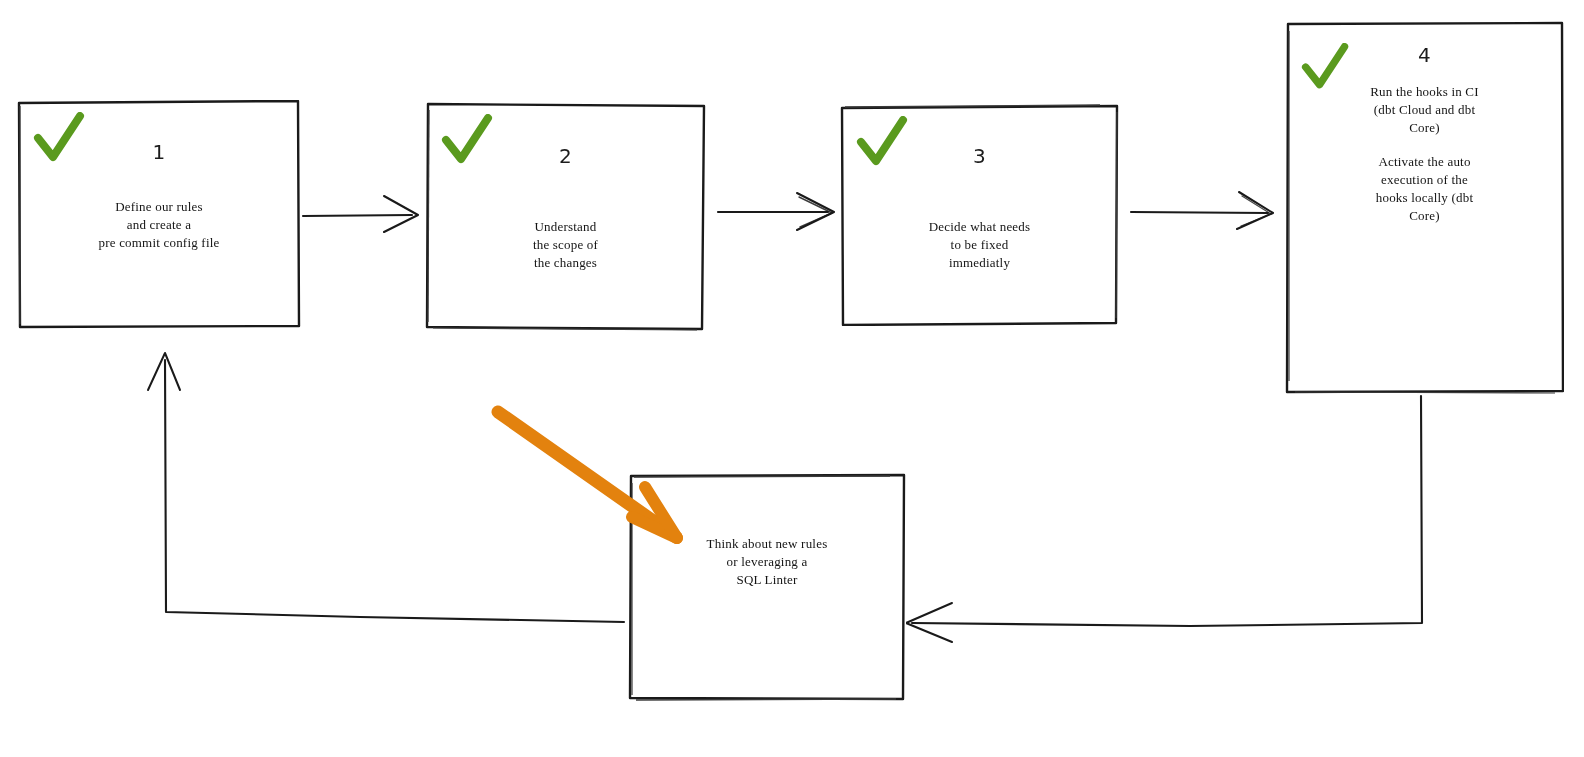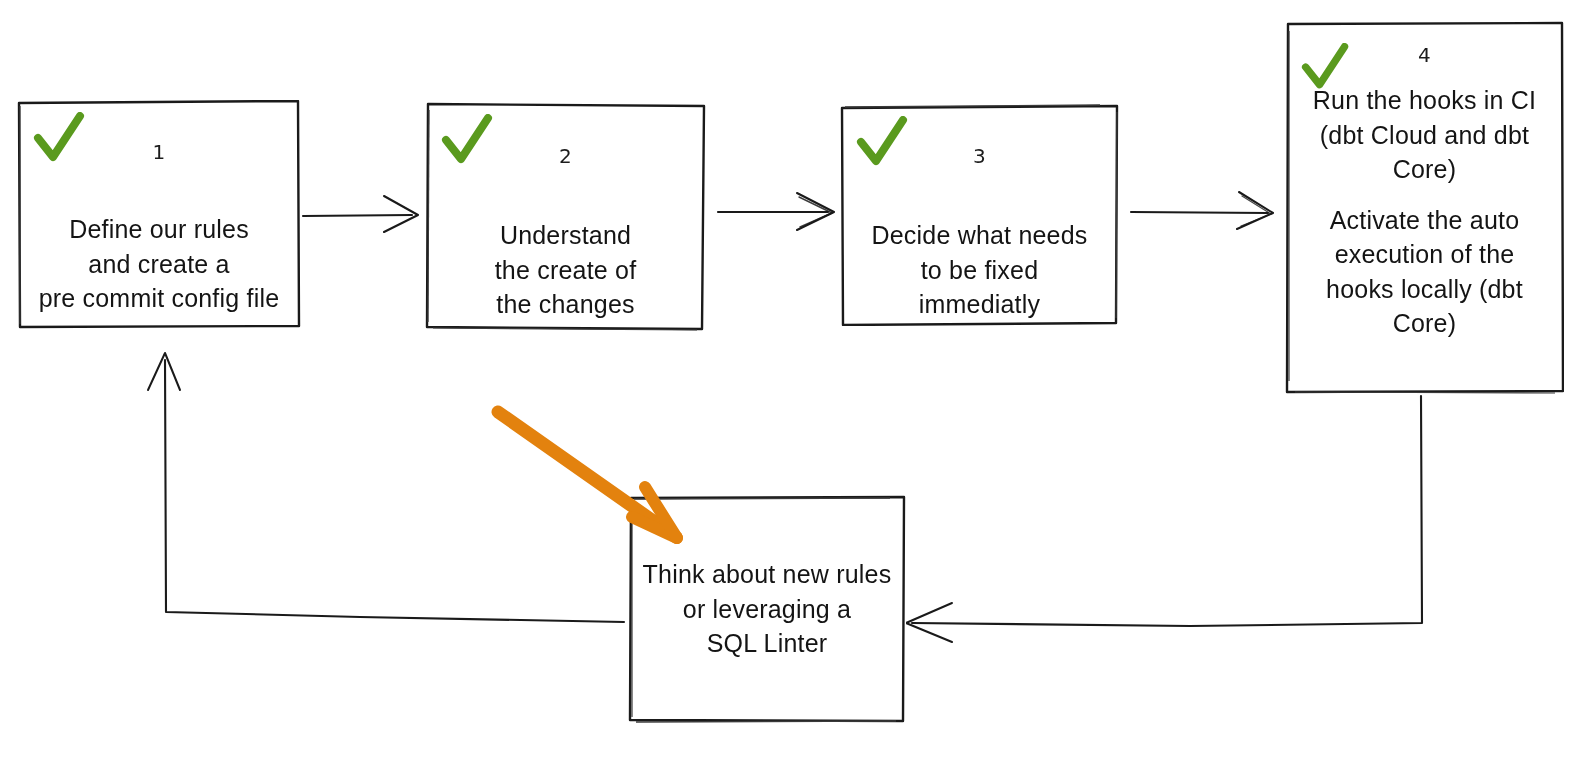--- a/index.html
+++ b/index.html
@@ -56,41 +56,41 @@
     font-family: "DejaVu Sans", sans-serif;
     font-size: 20px;
     color: #1c1c1c;
     text-align: center;
     width: 100%;
     letter-spacing: 0.5px;
   }
   .node-body {
     position: relative;
     z-index: 2;
-    font-family: Liberation Sans, sans-serif;
-    font-size: 25px;
+    font-family: Liberation Serif, serif;
+    font-size: 13px;
     line-height: 1.38;
     color: #141414;
     text-align: center;
     white-space: pre-line;
     width: 100%;
     letter-spacing: 0.2px;
   }
   .node-body + .node-body {
     margin-top: 0;
   }
 
   
   #node-1 { left: 17px;   top: 100px; width: 284px; height: 229px; padding-top: 40px; }
   #node-2 { left: 425px;  top: 102px; width: 281px; height: 229px; padding-top: 42px; }
   #node-3 { left: 840px;  top: 104px; width: 279px; height: 222px; padding-top: 40px; }
   #node-4 { left: 1285px; top: 21px;  width: 279px; height: 373px; padding-top: 14px; }
-  #node-5 { left: 628px;  top: 495px; width: 278px; height: 228px; padding-top: 62px; align-items: center; }
-
-  #node-1 .node-body { margin-top: 48px; }
+  #node-5 { left: 628px;  top: 473px; width: 278px; height: 228px; padding-top: 62px; align-items: center; }
+
+  #node-1 .node-body { margin-top: 34px; }
   #node-2 .node-body { margin-top: 50px; }
   #node-3 .node-body { margin-top: 50px; }
   #node-4 .node-body { margin-top: 16px; }
   #node-4 .block-2  { margin-top: 26px; }
   #node-4 .block-3  { }
   #node-5 .node-body { margin-top: 0; }
   #node-4 .check { top: 22px; left: 16px; width: 50px; height: 50px; }
   #node-4 .step-num { margin-top: 8px; }
 
   .orange-arrow {
@@ -162,21 +162,21 @@
     <svg class="node-frame" viewBox="0 0 281 229" preserveAspectRatio="none" xmlns="http://www.w3.org/2000/svg">
       <path d="M3,2 L279,4 L277,227 L2,225 Z" fill="none" stroke="#1a1a1a" stroke-width="2.4" stroke-linejoin="round"></path>
       <path d="M4,8 L3,220" fill="none" stroke="#3a3a3a" stroke-width="1.2"></path>
       <path d="M8,226 L272,228" fill="none" stroke="#3a3a3a" stroke-width="1.2"></path>
     </svg>
     <svg class="check" viewBox="0 0 54 54" xmlns="http://www.w3.org/2000/svg">
       <path d="M5,26 L20,45 L47,4" stroke="#5a9a1e" stroke-width="8" fill="none" stroke-linecap="round" stroke-linejoin="round"></path>
     </svg>
     <div class="step-num">2</div>
     <div class="node-body">Understand
-the create of
+the scope of
 the changes</div>
   </div>
 
   <div class="node" id="node-3">
     <svg class="node-frame" viewBox="0 0 279 222" preserveAspectRatio="none" xmlns="http://www.w3.org/2000/svg">
       <path d="M2,4 L277,2 L276,219 L3,221 Z" fill="none" stroke="#1a1a1a" stroke-width="2.4" stroke-linejoin="round"></path>
       <path d="M5,3 L260,1" fill="none" stroke="#3a3a3a" stroke-width="1.3"></path>
       <path d="M277,8 L276,214" fill="none" stroke="#3a3a3a" stroke-width="1.2"></path>
     </svg>
     <svg class="check" viewBox="0 0 54 54" xmlns="http://www.w3.org/2000/svg">

